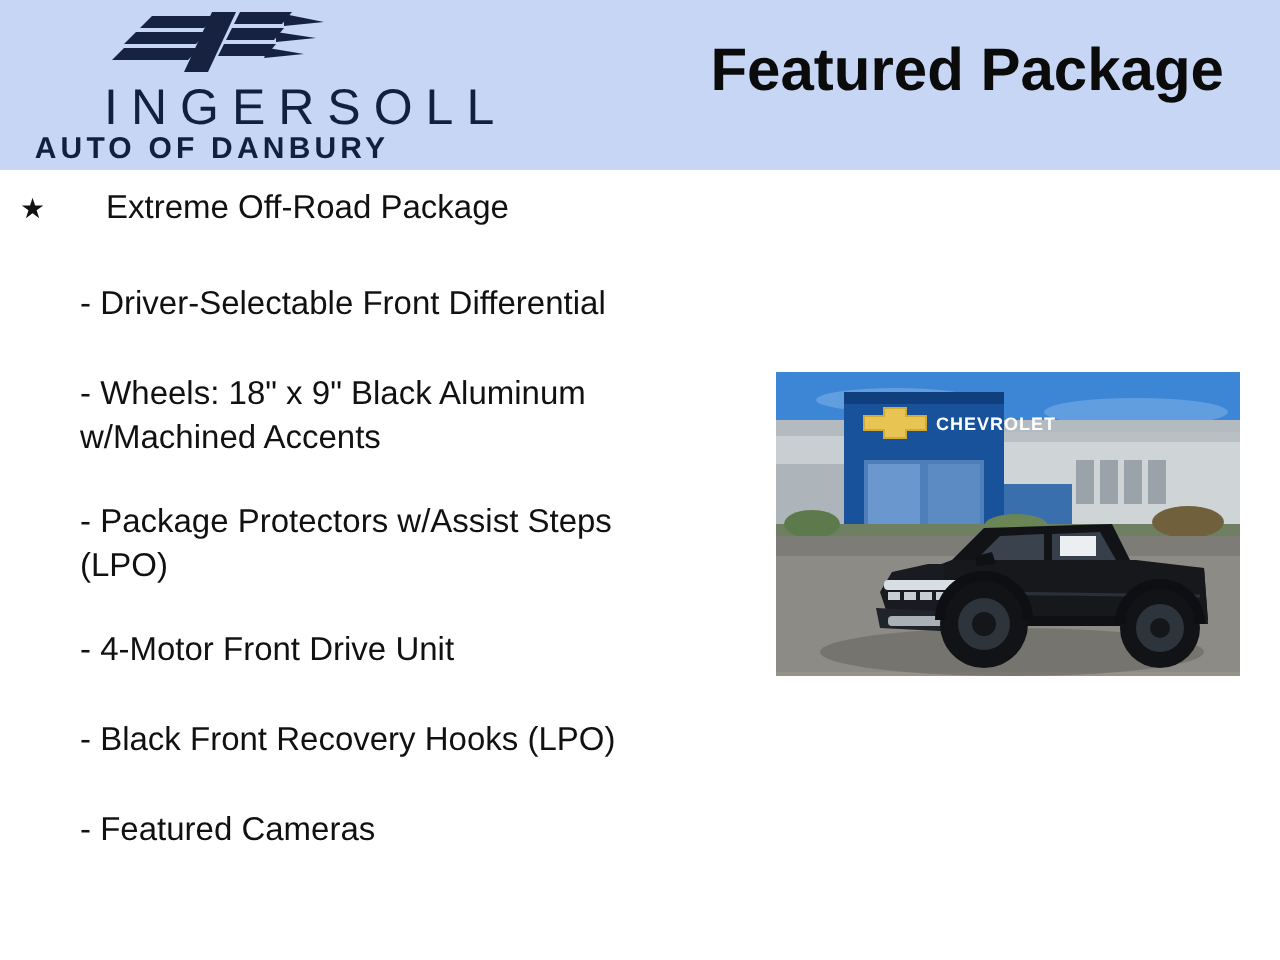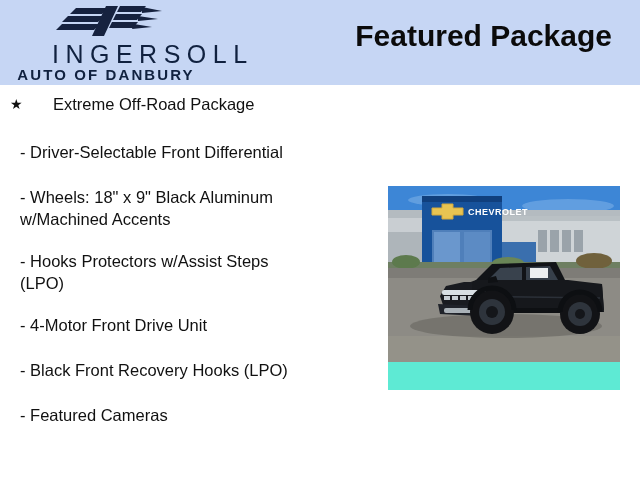--- a/index.html
+++ b/index.html
@@ -115,40 +115,40 @@
   }
 
   .heading-text {
     font-size: 16.5px;
     line-height: 22px;
     color: #111111;
     margin-left: 25px;
   }
 
   .sub-item {
-    margin-left: 12px;
+    margin-left: 32px;
     font-size: 16.5px;
     line-height: 22px;
     color: #111111;
     width: 330px;
     margin-bottom: 23px;
     white-space: pre-line;
   }
 
   .sub-item.tight {
     margin-bottom: 20px;
   }
 
   
   .vehicle-photo {
     position: absolute;
     left: 388px;
     top: 186px;
     width: 232px;
-    height: 204px;
+    height: 152px;
     overflow: hidden;
     background: #5eead4;
   }
   .vehicle-photo svg { display: block; }
 </style>
 </head>
 <body>
 
 <div class="header">
 
@@ -183,21 +183,21 @@
   <div class="feature-list">
 
     <div class="feature-row heading">
       <span class="bullet-star">★</span>
       <span class="heading-text">Extreme Off-Road Package</span>
     </div>
 
     <div class="sub-item">- Driver-Selectable Front Differential</div>
     <div class="sub-item tight">- Wheels: 18" x 9" Black Aluminum
 w/Machined Accents</div>
-    <div class="sub-item tight">- Hooks Protectors w/Assist Steps
+    <div class="sub-item tight">- Package Protectors w/Assist Steps
 (LPO)</div>
     <div class="sub-item">- 4-Motor Front Drive Unit</div>
     <div class="sub-item">- Black Front Recovery Hooks (LPO)</div>
     <div class="sub-item">- Featured Cameras</div>
   </div>
 </div>
 
 <div class="vehicle-photo">
   <svg width="232" height="176" viewBox="0 0 232 176">
 

